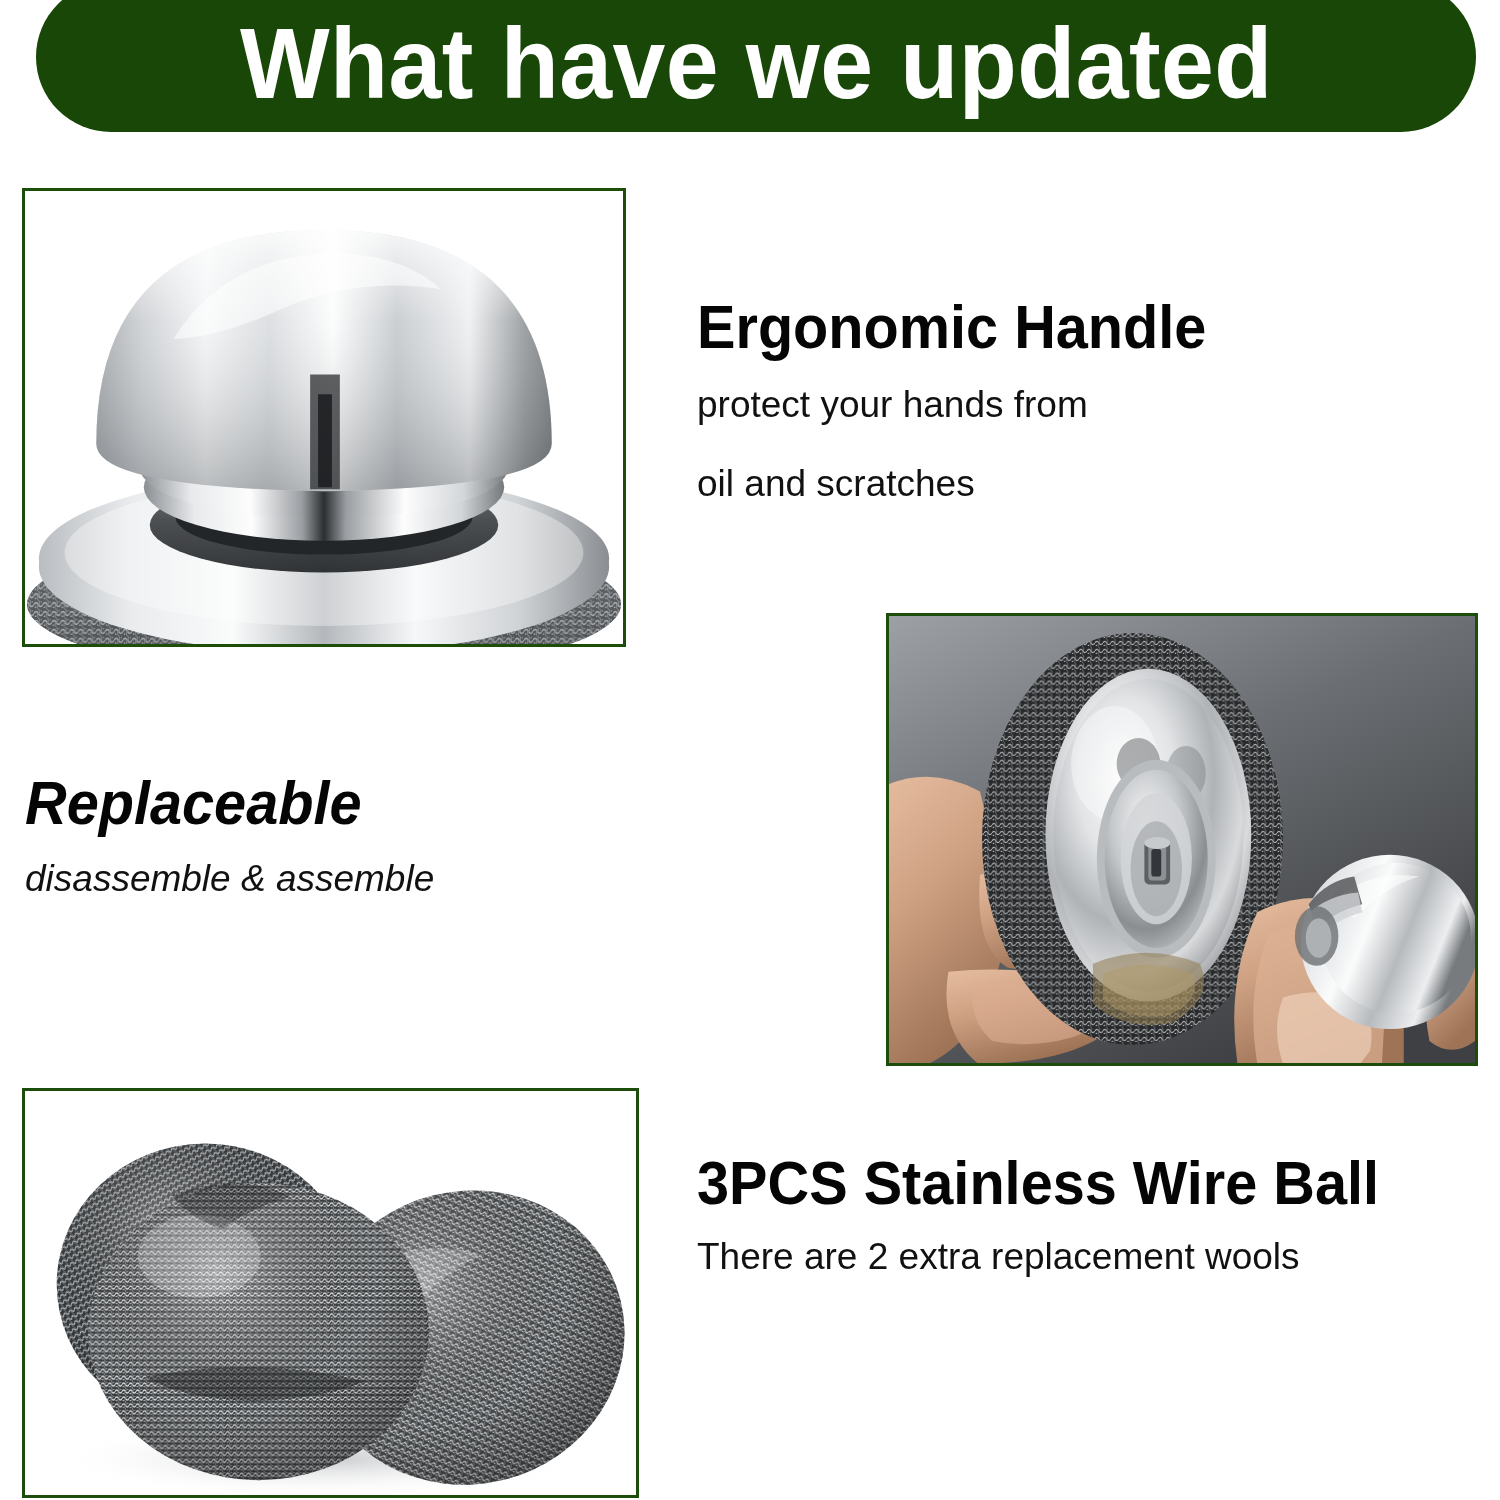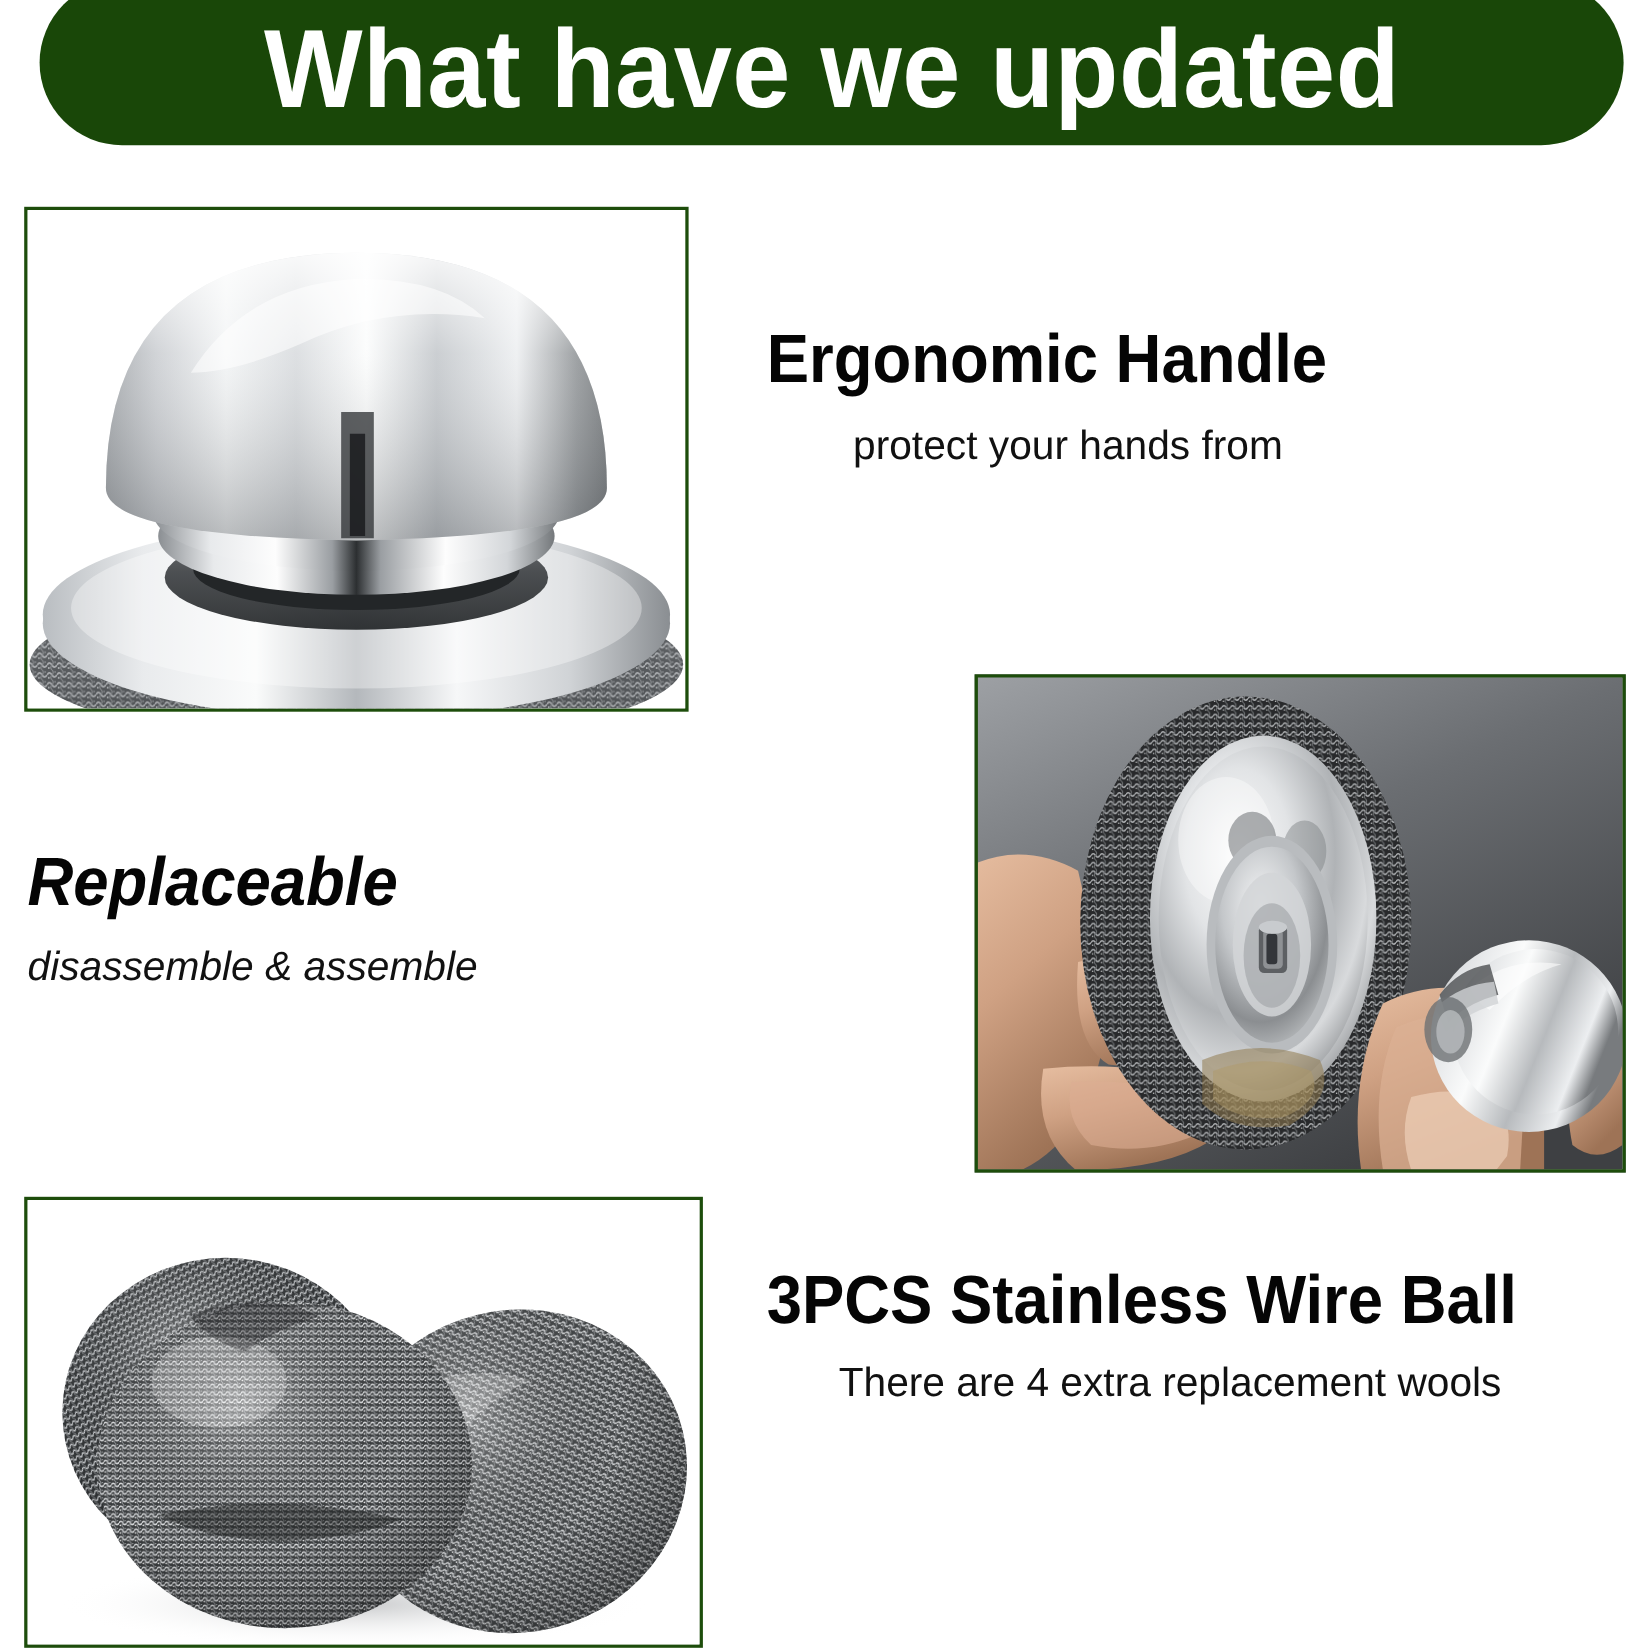--- a/index.html
+++ b/index.html
@@ -68,21 +68,20 @@
     transform-origin: left center;
   }
   .body-line {
     font-family: "Liberation Sans", sans-serif;
     font-weight: normal;
     color: #111111;
     font-size: 37px;
     line-height: 1;
     white-space: nowrap;
     margin: 0 0 42px 0;
-    text-align: center;
   }
   .body-line:last-child { margin-bottom: 0; }
 
   #text-ergonomic { left: 697px; top: 294px; }
   #text-replaceable { left: 25px; top: 770px; font-style: italic; }
   #text-wireball { left: 697px; top: 1150px; }
   #text-wireball .heading { margin-bottom: 22px; }
   #text-wireball .body-line { margin-bottom: 38px; }
   #text-replaceable .heading { margin-bottom: 24px; }
 </style>
@@ -173,20 +172,21 @@
     <path d="M72 256 Q72 40 302 40 Q532 40 532 256 Q532 300 302 304 Q72 300 72 256 Z" fill="url(#domeV)"></path>
     <path d="M150 150 Q200 70 300 64 Q380 62 420 100 Q330 86 250 124 Q190 150 150 150 Z" fill="#ffffff" opacity="0.55"></path>
     <path d="M288 186 L318 186 L318 302 L288 302 Z" fill="#2b2e30" opacity="0.75"></path>
     <path d="M296 206 L310 206 L310 300 L296 300 Z" fill="#16181a" opacity="0.8"></path>
   </svg>
 </div>
 
 <div class="text-block" id="text-ergonomic">
   <h2 class="heading">Ergonomic Handle</h2>
   <p class="body-line">protect your hands from</p>
+  <p class="body-line">oil and scratches</p>
 </div>
 
 <div class="text-block" id="text-replaceable">
   <h2 class="heading">Replaceable</h2>
   <p class="body-line">disassemble &amp; assemble</p>
 </div>
 
 <div class="panel" id="panel-assembly">
   <svg viewBox="0 0 592 453" preserveAspectRatio="xMidYMid slice">
     <defs>
@@ -337,14 +337,14 @@
       <ellipse cx="236" cy="244" rx="172" ry="150" fill="url(#shadeBall)"></ellipse>
       <ellipse cx="176" cy="168" rx="62" ry="42" fill="#ffffff" opacity="0.22"></ellipse>
       <path d="M120 290 Q230 268 344 294 Q300 312 232 314 Q160 312 120 290 Z" fill="#1c1e20" opacity="0.45"></path>
       <path d="M148 106 Q222 82 268 108 Q226 120 200 140 Q166 130 148 106 Z" fill="#101214" opacity="0.3"></path>
     </g>
   </svg>
 </div>
 
 <div class="text-block" id="text-wireball">
   <h2 class="heading">3PCS Stainless Wire Ball</h2>
-  <p class="body-line">There are 4 extra replacement wools</p>
+  <p class="body-line">There are 2 extra replacement wools</p>
 </div>
 
 </body></html>

